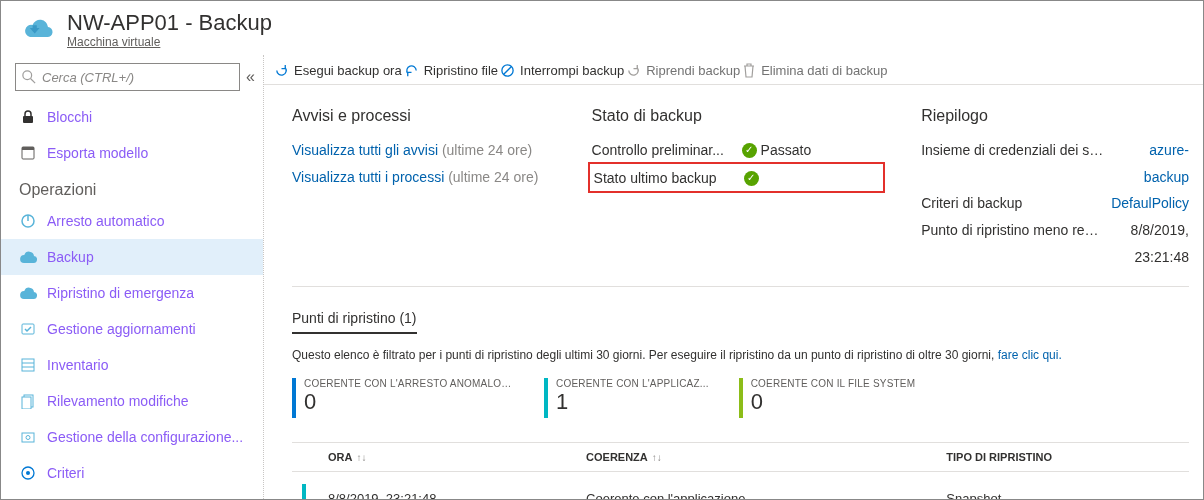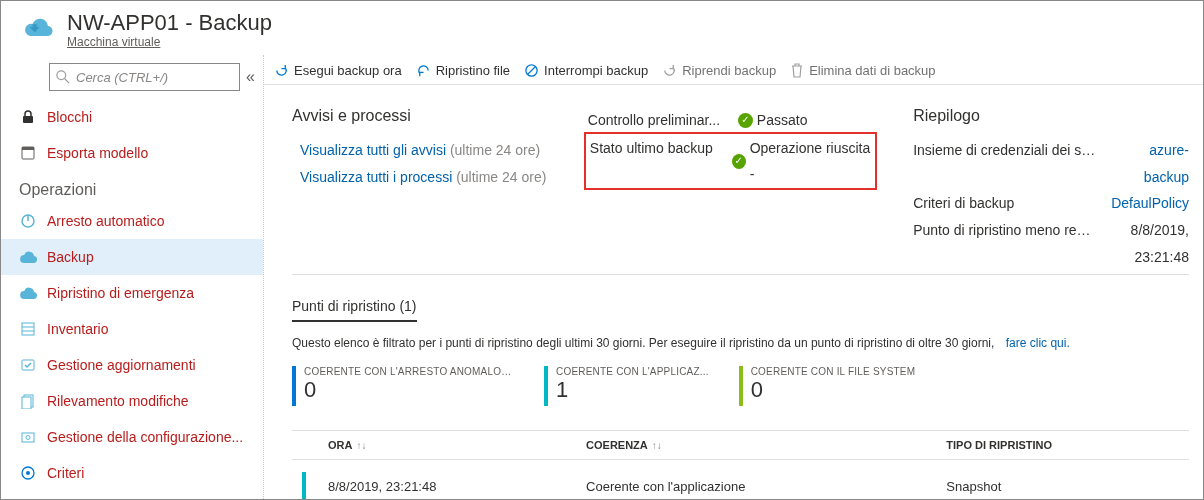--- a/index.html
+++ b/index.html
@@ -11,21 +11,21 @@
     background: #fff;
     border: 1px solid #888;
     width: 1204px;
     height: 500px;
     overflow: hidden;
     position: relative;
   }
   .header {
     padding: 10px 15px 6px 20px;
     display: flex;
-    align-items: flex-start;
+    align-items: center;
   }
   .header .icon-wrap {
     width: 36px; height: 36px;
     margin-right: 10px;
     display: flex; align-items: center; justify-content: center;
   }
   .title-block .title {
     font-size: 22px;
     font-weight: 400;
     line-height: 1.1;
@@ -38,63 +38,63 @@
   .body {
     display: flex;
     height: calc(100% - 52px);
   }
   .sidebar {
     width: 263px;
     border-right: 1px dotted #c8c6c4;
     padding: 8px 0 0 0;
     position: relative;
   }
-  .search-row { display:flex; align-items:center; padding: 0 8px 8px 14px; margin-left: 34px;}
+  .search-row { display:flex; align-items:center; padding: 0 8px 8px 14px;}
   .search {
     flex:1;
     border: 1px solid #8a8886;
     height: 28px;
     display:flex; align-items:center;
     padding: 0 6px;
     color:#605e5c;
   }
   .search .sicon { margin-right:6px; opacity:.6;}
   .search .ph { font-style: italic; color:#8a8886; }
   .collapse { margin-left:6px; font-size:16px; color:#605e5c; cursor:pointer;}
   .nav-item {
     display:flex; align-items:center;
     padding: 6px 10px 6px 18px;
     height: 36px;
     cursor:pointer;
   }
   .nav-item.active { background:#e1effa; }
   .nav-item .nicon { width:18px; height:18px; margin-right:10px; display:flex; align-items:center; justify-content:center;}
-  .nav-item .lbl { font-size:14px; color:#b91c1c; white-space:nowrap; overflow:hidden; text-overflow:ellipsis;}
+  .nav-item .lbl { font-size:14px; color:#8b5cf6; white-space:nowrap; overflow:hidden; text-overflow:ellipsis;}
   .section-label { font-size:16px; color:#605e5c; padding: 10px 18px 4px 18px; font-weight:400;}
   .main { flex:1; overflow:hidden; display:flex; flex-direction:column;}
   .cmdbar {
     border-bottom: 1px solid #e1dfdd;
     padding: 8px 12px 6px 10px;
     display:flex; align-items:center;
-    gap: 14px;
+    gap: 2px;
     flex-wrap:nowrap;
     white-space:nowrap;
   }
   .cmd { display:flex; align-items:center; gap:5px; color:#323130; cursor:pointer; font-size:13px;}
   .cmd.disabled { color:#737373; cursor:default;align-items:center;}
   .cmd .ci { color:#0078d4; display:inline-flex;}
   .cmd.disabled .ci { color:#a19f9d; }
   .content { padding: 22px 14px 0 28px; overflow:auto; flex:1;}
-  .cols { display:flex; gap:40px; border-bottom:1px solid #e1dfdd; padding-bottom:4px;}
+  .cols { display:flex; gap:40px; border-bottom:1px solid #e1dfdd; padding-bottom:16px;}
   .col h3 { font-size:16px; font-weight:400; margin:0 0 12px 0;}
   .col .row { display:flex; line-height:1.9; font-size:14px;}
   .col1 { width:260px;}
   .col2 { width:290px;}
   .col3 { flex:1;}
-  a.link { color:#0062ad; text-decoration:none; cursor:pointer;margin-left:8px;}
+  a.link { color:#0062ad; text-decoration:none; cursor:pointer;}
   .muted { color:#8a8886;}
   .kv .k { width:150px; color:#323130; overflow:hidden; text-overflow:ellipsis; white-space:nowrap; padding-right:6px;}
   .kv .v { display:flex; align-items:center; gap:4px;}
   .check { width:15px; height:15px; border-radius:50%; background:#57a300; display:inline-flex; align-items:center; justify-content:center; color:#fff; font-size:10px; line-height:1;}
   .hl { border:2px solid #e3302b; padding:1px 4px 0 4px; margin:-2px -4px;}
   .col3 .kv { justify-content:space-between;}
   .col3 .kv .k { width:190px;}
   .col3 .kv .vr { text-align:right; color:#0062ad; flex:1;}
   .col3 .kv .vr.black { color:#323130;}
   .tabs { margin-top:23px;}
@@ -189,35 +189,35 @@
       <span class="nicon">
           <svg width="17" height="13" viewBox="0 0 17 13">
             <path fill="#59b4d9" d="M14 5a5 5 0 00-9.7-1A4 4 0 004 12h9a3.5 3.5 0 001-7z"></path>
           </svg>
         </span>
       <span class="lbl">Ripristino di emergenza</span>
     </div>
     <div class="nav-item">
       <span class="nicon">
           <svg width="16" height="16" viewBox="0 0 16 16">
+            <rect x="2" y="3" width="12" height="10" rx="1" stroke="#59b4d9" fill="none"></rect>
+            <path d="M5 8l2 2 4-4" stroke="#59b4d9" fill="none" stroke-width="1.5"></path>
+          </svg>
+        </span>
+      <span class="lbl">Gestione aggiornamenti</span>
+    </div>
+    <div class="nav-item">
+      <span class="nicon">
+          <svg width="16" height="16" viewBox="0 0 16 16">
             <rect x="2" y="2" width="12" height="12" stroke="#59b4d9" fill="none"></rect>
             <line x1="2" y1="6" x2="14" y2="6" stroke="#59b4d9"></line>
             <line x1="2" y1="10" x2="14" y2="10" stroke="#59b4d9"></line>
           </svg>
         </span>
       <span class="lbl">Inventario</span>
-    </div>
-    <div class="nav-item">
-      <span class="nicon">
-          <svg width="16" height="16" viewBox="0 0 16 16">
-            <rect x="2" y="3" width="12" height="10" rx="1" stroke="#59b4d9" fill="none"></rect>
-            <path d="M5 8l2 2 4-4" stroke="#59b4d9" fill="none" stroke-width="1.5"></path>
-          </svg>
-        </span>
-      <span class="lbl">Gestione aggiornamenti</span>
     </div>
     <div class="nav-item">
       <span class="nicon">
           <svg width="16" height="16" viewBox="0 0 16 16">
             <rect x="4" y="2" width="9" height="12" stroke="#59b4d9" fill="none"></rect>
             <rect x="2" y="4" width="9" height="12" stroke="#59b4d9" fill="#fff"></rect>
           </svg>
         </span>
       <span class="lbl">Rilevamento modifiche</span>
     </div>
@@ -306,32 +306,32 @@
             <a class="link">Visualizza tutti gli avvisi</a>&nbsp;
             <span class="muted">(ultime 24 ore)</span>
           </div>
           <div class="row">
             <a class="link">Visualizza tutti i processi</a>&nbsp;
             <span class="muted">(ultime 24 ore)</span>
           </div>
         </div>
 
         <div class="col col2">
+          <h3>Stato di backup</h3>
           <div class="row kv">
             <span class="k">Controllo preliminar...</span>
             <span class="v">
               <span class="check">✓</span>
               <span>Passato</span>
             </span>
           </div>
           <div class="row kv hl">
             <span class="k">Stato ultimo backup</span>
             <span class="v">
               <span class="check">✓</span>
-              <span>Operazione riuscita -</span>
             </span>
           </div>
         </div>
 
         <div class="col col3">
           <h3>Riepilogo</h3>
           <div class="row kv">
             <span class="k">Insieme di credenziali dei servi...</span>
             <a class="link vr">azure-backup</a>
           </div>

